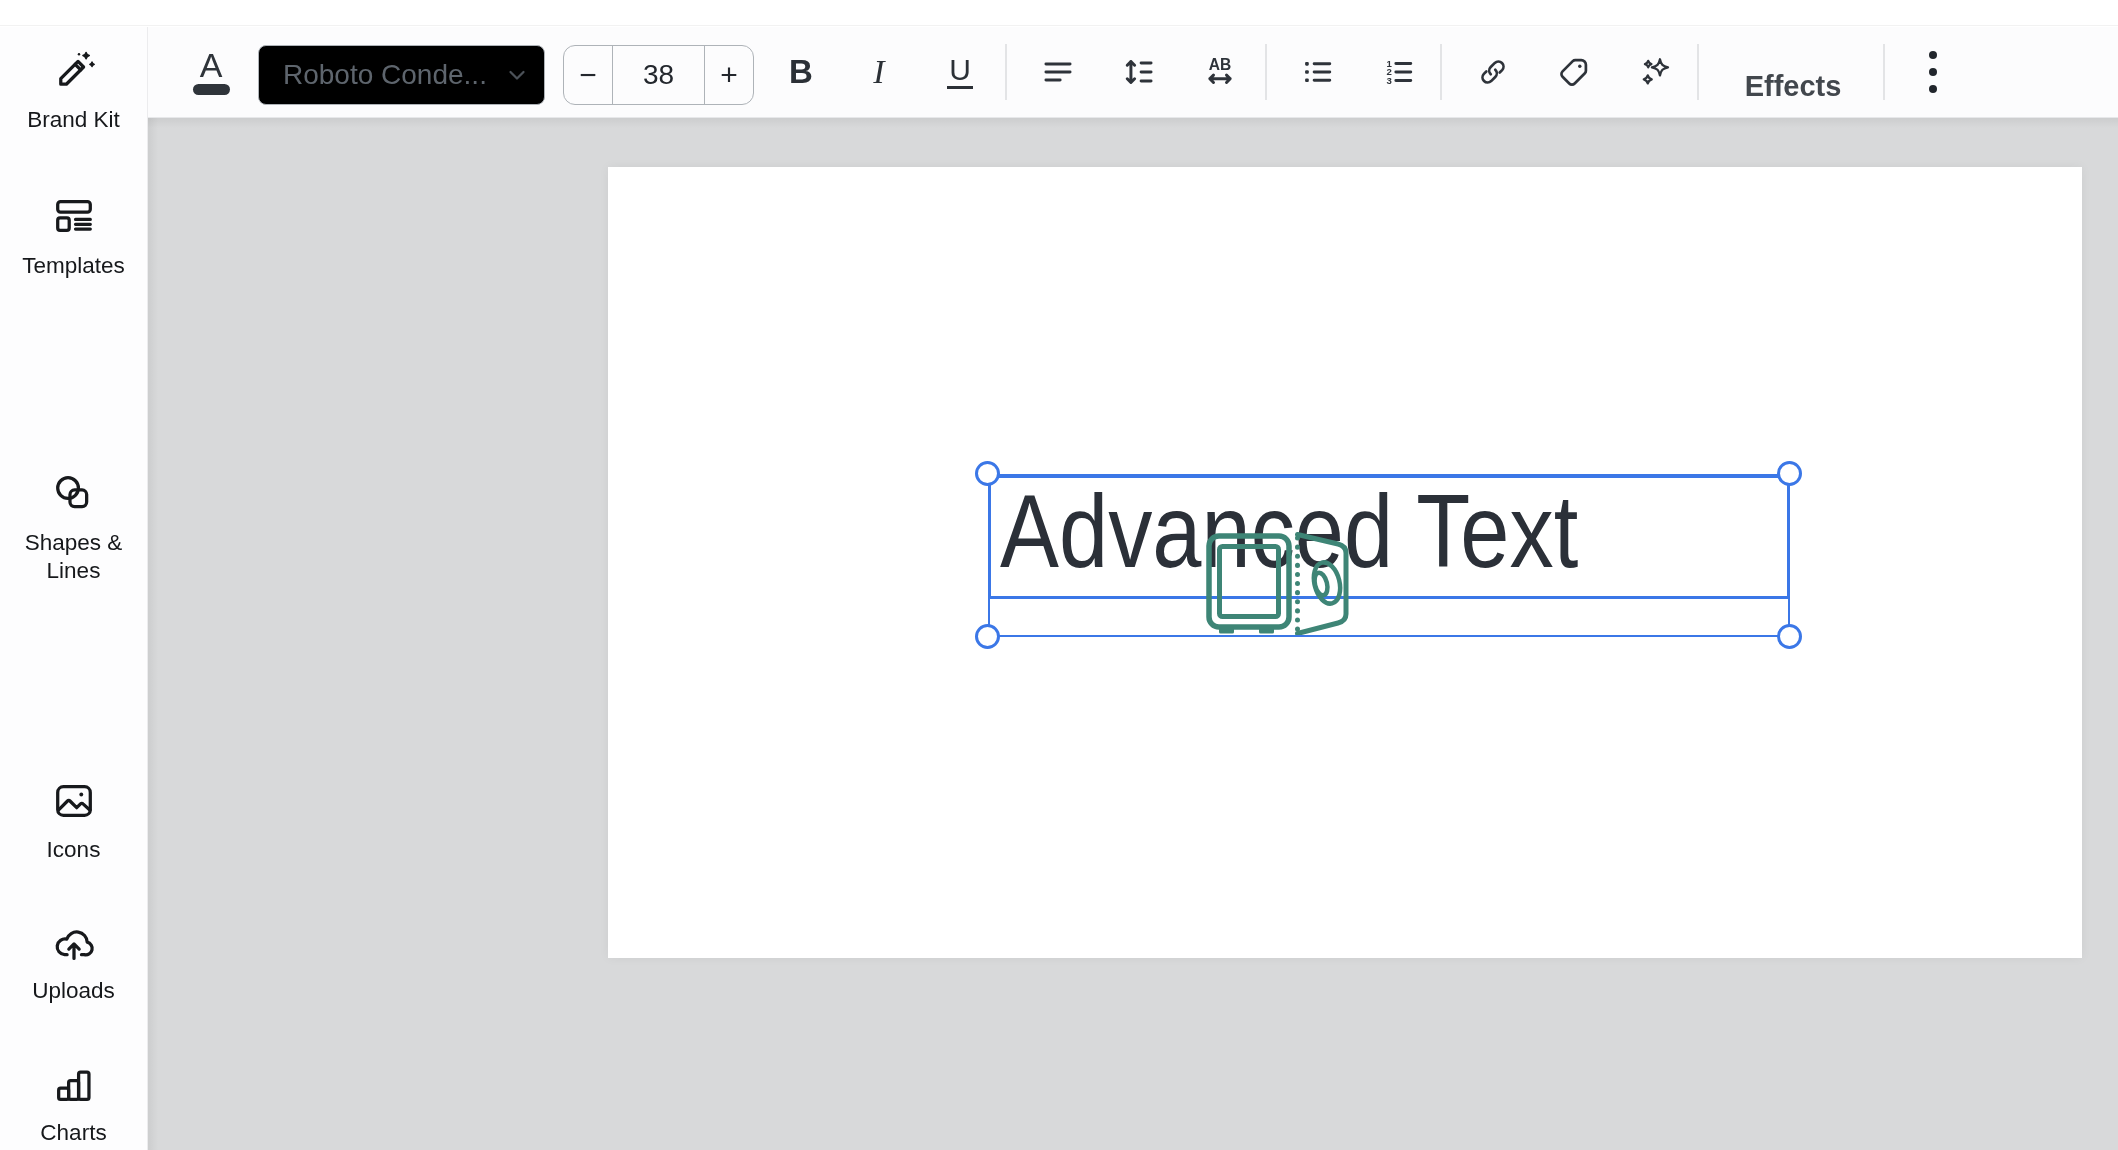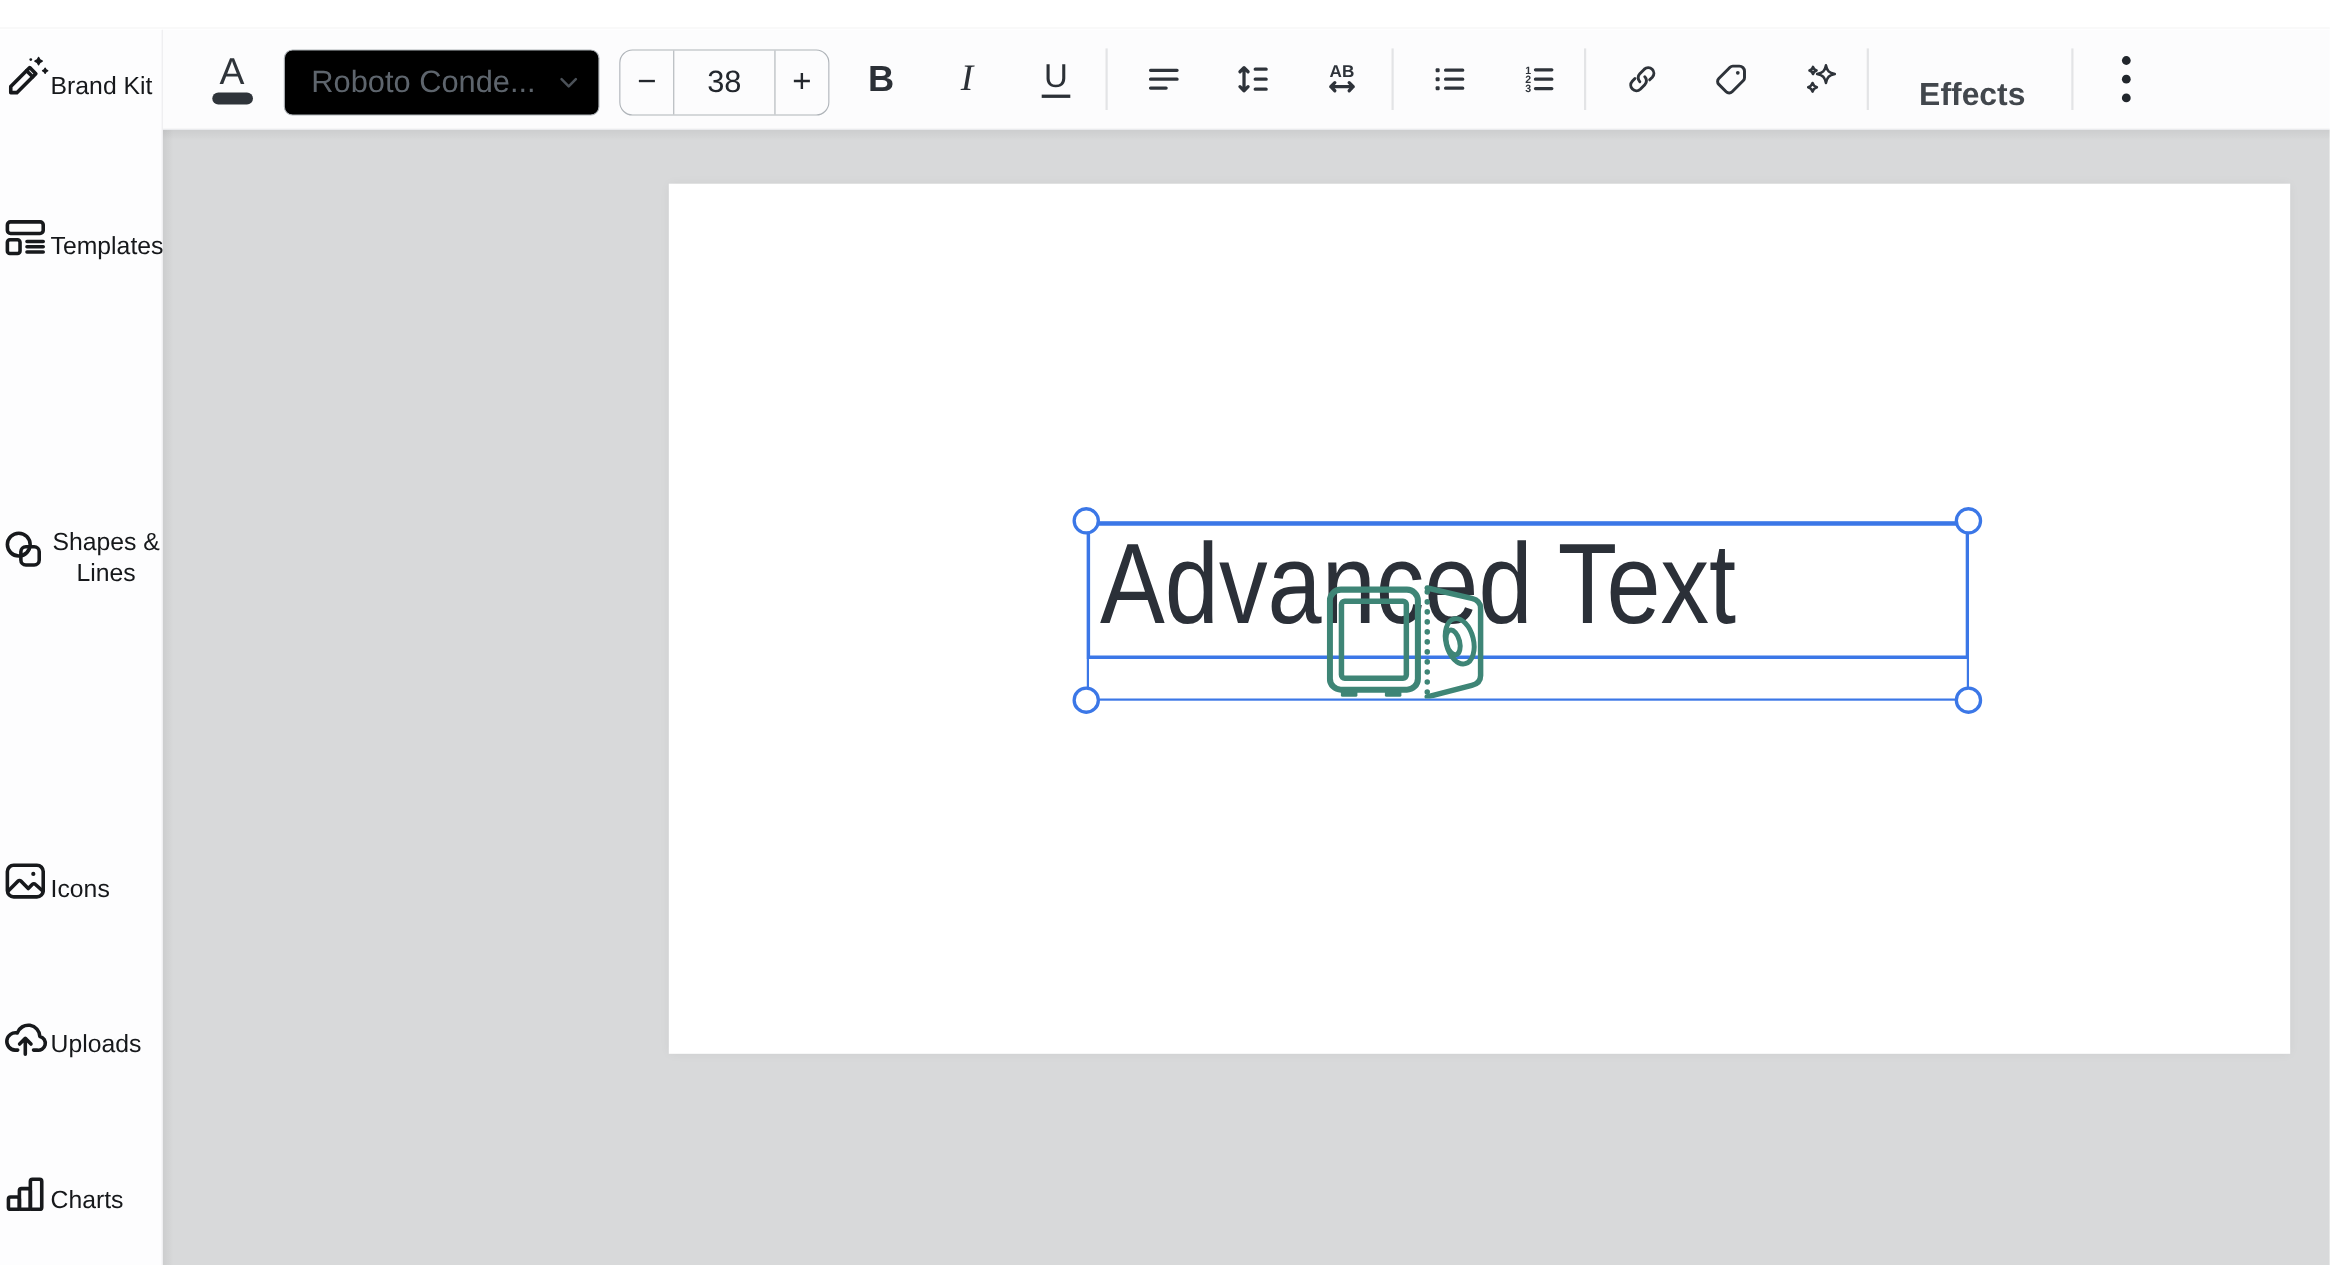--- a/index.html
+++ b/index.html
@@ -11,21 +11,21 @@
   }
   .abs { position:absolute; }
 
   
   .top-strip { left:0; top:0; width:2118px; height:26px; background:#ffffff;
                border-bottom:1px solid rgba(0,0,0,.05); }
 
   
   .sidebar { left:0; top:27px; width:148px; height:1123px; background:#fdfdfe;
              border-right:1px solid #ececee; z-index:6; }
-  .side-item { position:absolute; left:0; width:147px; display:flex; flex-direction:row;
+  .side-item { position:absolute; left:0; width:147px; display:flex; flex-direction:column;
                align-items:center; cursor:pointer; }
   .side-item svg { width:46px; height:46px; stroke:#17191c; fill:none;
                    stroke-width:1.7; stroke-linecap:round; stroke-linejoin:round; }
   .side-label { margin-top:8px; font-size:22.5px; line-height:28px; text-align:center;
                 color:#16181b; max-width:118px; }
 
   
   .toolbar { left:148px; top:27px; width:1970px; height:91px; background:#fcfcfd;
              border-bottom:1px solid #e7e8ea; z-index:5; }
   .tb-btn { position:absolute; top:21px; width:48px; height:48px; display:flex;

